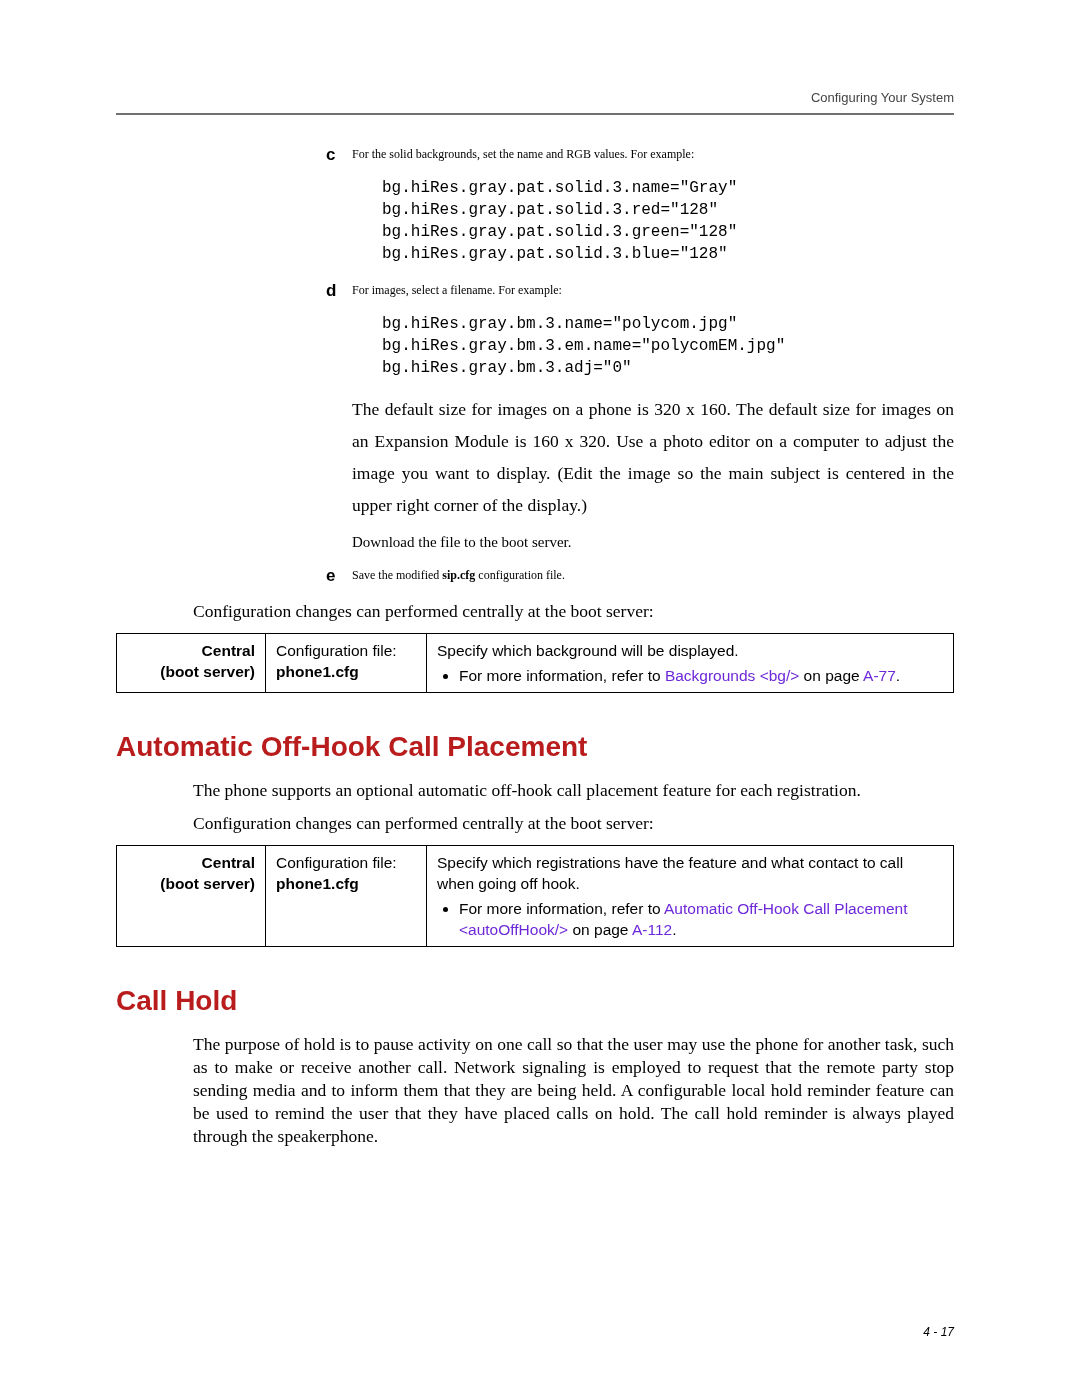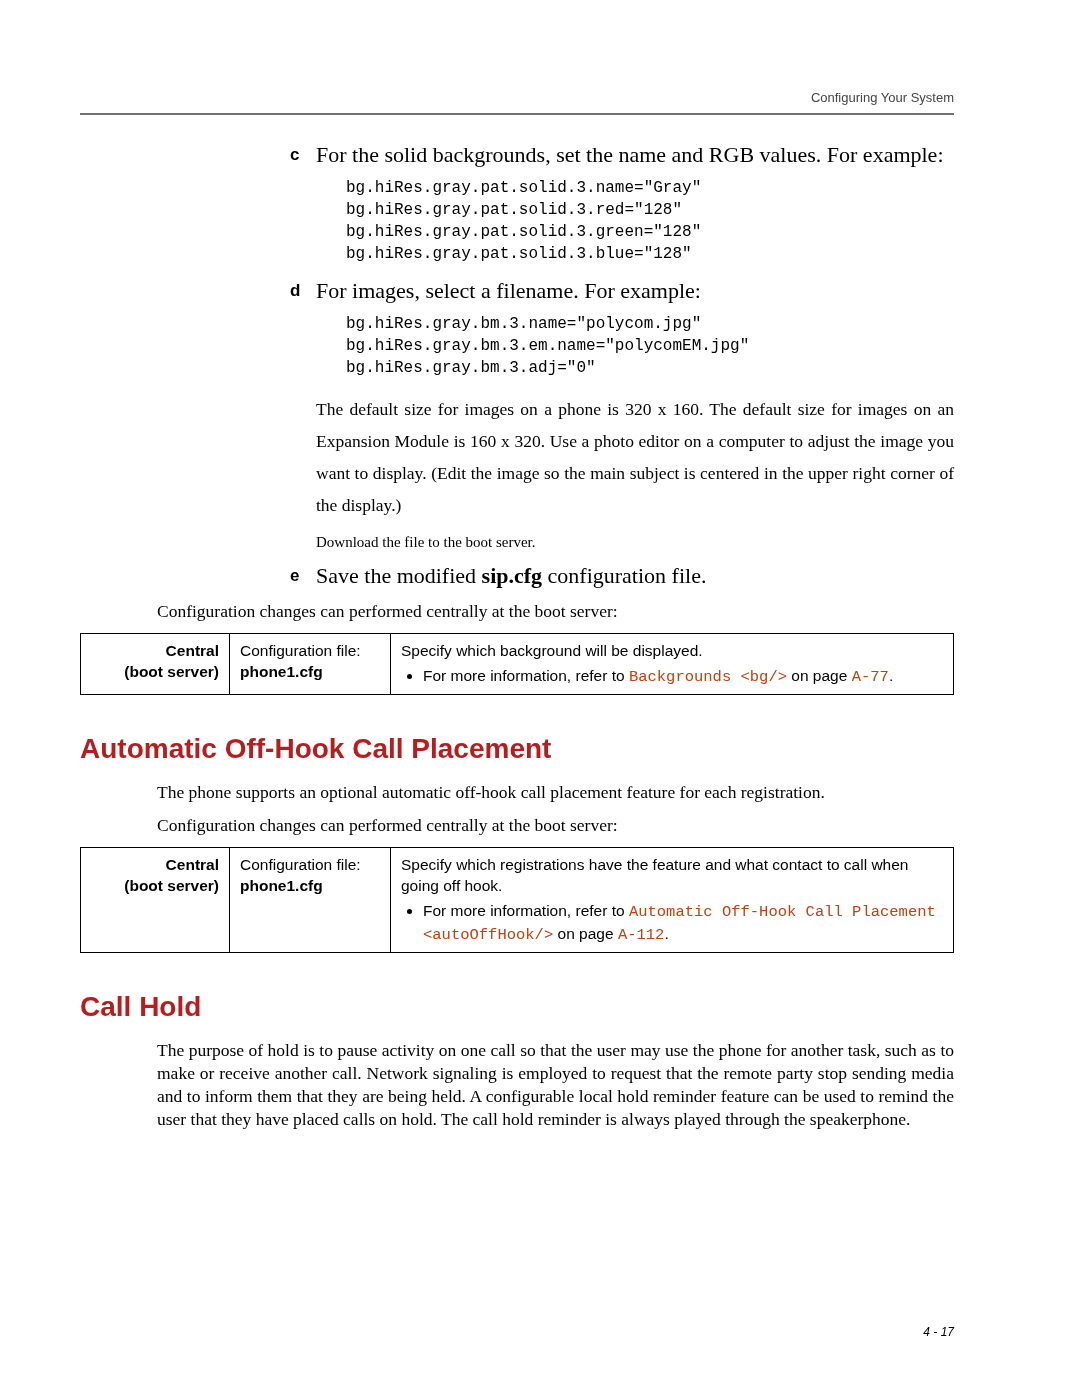--- a/index.html
+++ b/index.html
@@ -8,21 +8,21 @@
     padding: 0;
     background: #fff;
     font-family: "Book Antiqua", Palatino, "Palatino Linotype", Georgia, serif;
     color: #000;
   }
   .page {
     position: relative;
     width: 1080px;
     height: 1397px;
     box-sizing: border-box;
-    padding: 90px 126px 60px 80px;
+    padding: 90px 126px 60px 116px;
   }
   .running-head {
     font-family: Arial, Helvetica, sans-serif;
     font-size: 13px;
     text-align: right;
     color: #444;
     margin-bottom: 8px;
   }
   .rule {
     border: none;
@@ -43,21 +43,21 @@
   }
   .step .letter {
     width: 26px;
     flex: 0 0 26px;
     font-family: Arial, Helvetica, sans-serif;
     font-weight: bold;
     font-size: 17px;
     line-height: 24px;
   }
   .step .txt, .indent-body p, .indent-body .para {
-    font-size: 22px;
+    font-size: 12px;
     line-height: 23px;
   }
   .step .txt { flex: 1 1 auto; }
   .step .txt .b { font-weight: bold; }
   .codeblock {
     font-family: "Courier New", Courier, monospace;
     font-size: 16px;
     line-height: 22px;
     white-space: pre;
     margin: 10px 0 14px 56px;
@@ -87,21 +87,21 @@
   }
   table.cfg td.col1 { width: 128px; font-weight: bold; text-align: right; }
   table.cfg td.col2 { width: 140px; }
   table.cfg td .cf1 { font-weight: normal; }
   table.cfg td .cf2 { font-weight: bold; }
   table.cfg td ul {
     margin: 4px 0 0 0;
     padding-left: 22px;
   }
   table.cfg td ul li { margin: 0; padding: 0; }
-  .link { color: #c2410c; font-family: Liberation Mono, monospace; }
+  .link { color: #6d28d9; }
   .page-number {
     position: absolute;
     bottom: 58px;
     right: 126px;
     font-family: Arial, Helvetica, sans-serif;
     font-size: 12px;
     font-style: italic;
   }
 </style>
 </head>

